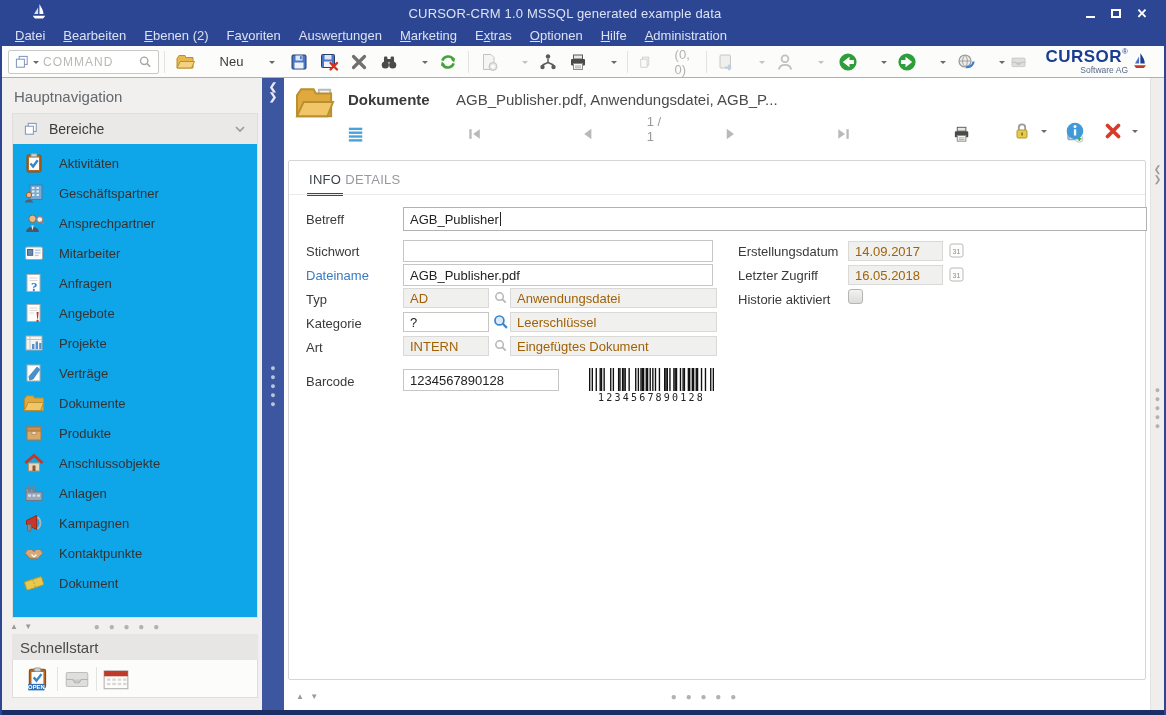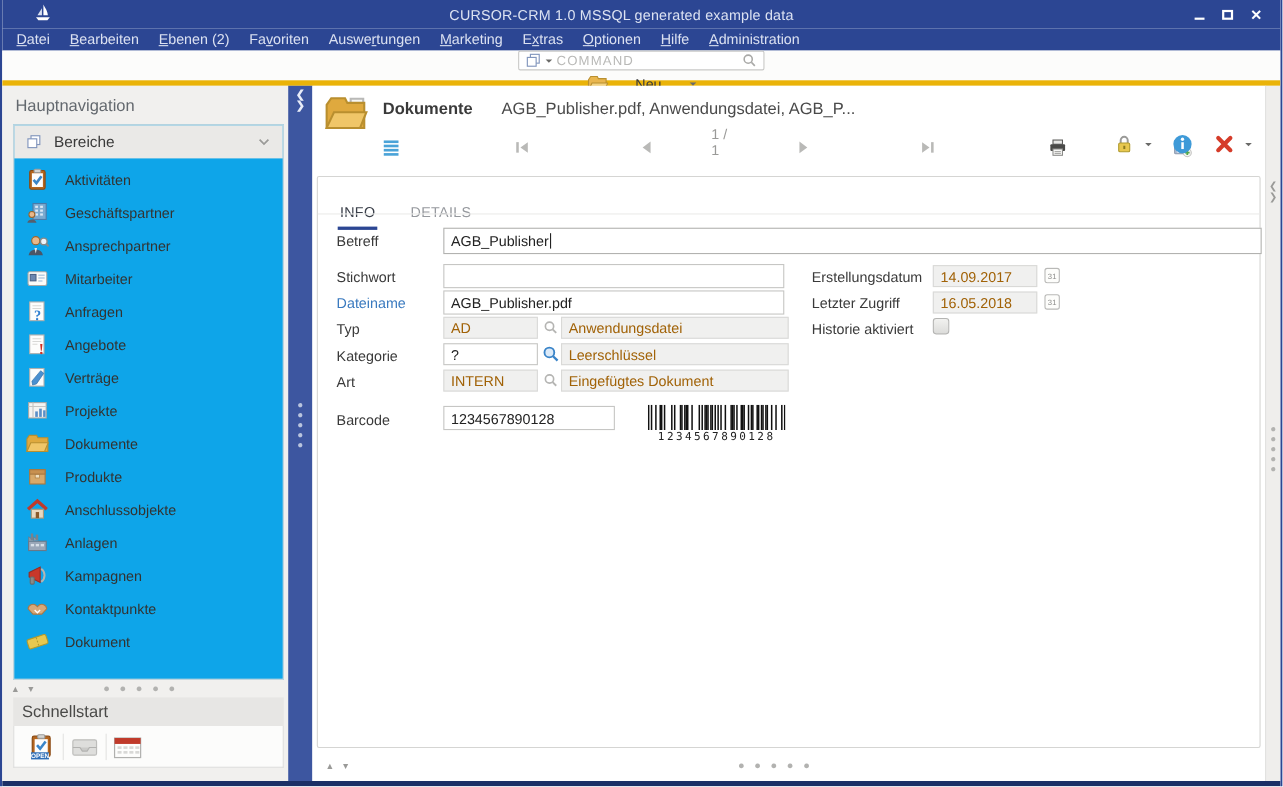--- a/index.html
+++ b/index.html
@@ -14,21 +14,21 @@
   .win-controls{display:flex;gap:10px;margin-right:8px;}
   .wc{width:16px;height:15px;display:flex;align-items:center;justify-content:center;cursor:default;}
   .wc-min i{display:block;width:9px;height:2px;background:#fff;margin-top:7px;}
   .wc-max i{display:block;width:10px;height:9px;border:2px solid #fff;}
   .wc-close{color:#fff;font-size:13px;font-weight:bold;}
   
   .menubar{height:20px;background:#2c4693;display:flex;padding-left:4px;}
   .menu-item{padding:0 9px;line-height:19px;font-size:13px;color:#dbe1f1;}
   .menu-item u{text-decoration:underline;}
   
-  .toolbar{height:32px;background:#fcfcfb;border-bottom:5px solid #eab308;display:flex;align-items:center;padding:0 6px;flex-direction:column;}
+  .toolbar{height:32px;background:#fcfcfb;border-bottom:1px solid #eab308;display:flex;align-items:center;padding:0 6px;}
   .cmdbox{width:224px;height:24px;border:1px solid #c9c9c7;border-radius:2px;display:flex;align-items:center;padding:0 5px;background:#fff;}
   .cmd-text{flex:1;font-size:12px;color:#b9b9b7;letter-spacing:1px;padding-left:4px;}
   .ic14{width:14px;height:14px;display:inline-block;}
   .ic16{width:16px;height:16px;display:inline-block;}
   .ic20{width:20px;height:20px;display:inline-block;}
   .ic22{width:22px;height:22px;display:inline-block;}
   .dd{width:0;height:0;border:3.5px solid transparent;border-top-color:#6a6a68;margin:4px 0 0 3px;display:inline-block;}
   .dd.dim{border-top-color:#c2c2c0;}
   .tbtn{display:flex;align-items:center;padding:2px 3px;margin:0 2px;gap:20px;}
   .tsep{width:1px;height:22px;background:#e3e3e1;margin:0 5px;}
@@ -66,21 +66,21 @@
   
   .main{flex:1;background:#fff;position:relative;}
   .hdr-folder{position:absolute;left:10px;top:6px;width:42px;height:38px;}
   .hdr-entity{position:absolute;left:64px;top:13px;font-size:15px;font-weight:bold;color:#3a3a3a;}
   .hdr-title{position:absolute;left:172px;top:13px;font-size:15px;color:#4a4a4a;white-space:nowrap;}
   .rec-toolbar{position:absolute;left:62px;top:40px;height:26px;display:flex;align-items:flex-end;gap:44px;}
   .rt-gap{width:12px;}.rt-gap-s{width:6px;}
   .pager{font-size:13px;color:#9a9a98;margin:0 6px;}
   .rec-right{position:absolute;right:12px;top:40px;height:26px;display:flex;align-items:center;gap:6px;}
   .content-panel{position:absolute;left:4px;right:4px;top:82px;bottom:30px;border:1px solid #d5d5d3;border-radius:2px;background:#fff;}
-  .tabs{position:absolute;left:18px;top:8px;display:flex;gap:28px;margin-top:13px;}
+  .tabs{position:absolute;left:18px;top:8px;display:flex;}
   .tab{font-size:13px;color:#96999e;padding:3px 2px 6px;letter-spacing:.3px;}
   .tab.active{color:#3a3f49;border-bottom:3px solid #2c4693;}
   .tabline{position:absolute;left:0;right:0;top:33px;height:1px;background:#ebebea;}
   .flabel{position:absolute;font-size:13px;color:#3a3a3a;white-space:nowrap;}
   .flabel.link{color:#3a7abf;}
   .field{position:absolute;border:1px solid #c6c6c4;background:#fff;display:flex;align-items:center;padding:0 6px;font-size:13px;color:#222;}
   .field.ro{background:#f0f0ef;border-color:#d9d9d7;color:#a16207;}
   .caret-line{width:1px;height:14px;background:#222;margin-left:1px;}
   .lookup{position:absolute;width:15px;height:15px;}
   .checkbox{position:absolute;width:15px;height:15px;border:1px solid #b5b5b3;border-radius:3px;background:linear-gradient(#f2f2f0,#dcdcda);}
@@ -367,39 +367,39 @@
                   <line x1="6.5" y1="6" x2="14.5" y2="6"></line>
                   <line x1="6.5" y1="8.5" x2="14.5" y2="8.5"></line>
                   <line x1="6.5" y1="11" x2="11" y2="11"></line>
                 </g>
                 <text x="14.5" y="20" font-size="14" font-weight="bold" fill="#d02f23" text-anchor="middle" font-family="Liberation Serif,serif">!</text>
               </svg></span>
             <span class="nav-lab">Angebote</span>
           </div>
         <div class="nav-item">
             <span class="nav-ic"><svg viewBox="0 0 22 22" width="100%" height="100%">
-                <rect x="4" y="3" width="13" height="16" fill="#fdfdfc" stroke="#b0b0ae"></rect>
-                <path d="M6 14.5 L14 5 l2.8 2.4 L10.2 17 l-3.6 1 Z" fill="#4a90d0" stroke="#2f6fa8" stroke-width=".6"></path>
-              </svg></span>
-            <span class="nav-lab">Verträge</span>
-          </div>
-        <div class="nav-item">
-            <span class="nav-ic"><svg viewBox="0 0 22 22" width="100%" height="100%">
                 <rect x="3" y="4" width="16" height="14" fill="#f4f4f2" stroke="#a9a9a7"></rect>
                 <g stroke="#c5c5c3">
                   <line x1="3" y1="7.5" x2="19" y2="7.5"></line>
                   <line x1="7" y1="4" x2="7" y2="18"></line>
                 </g>
                 <g fill="#5a8fc8">
                   <rect x="9" y="12" width="2.4" height="5"></rect>
                   <rect x="12.6" y="9.5" width="2.4" height="7.5"></rect>
                   <rect x="16.2" y="11" width="2.2" height="6"></rect>
                 </g>
               </svg></span>
             <span class="nav-lab">Projekte</span>
+          </div>
+        <div class="nav-item">
+            <span class="nav-ic"><svg viewBox="0 0 22 22" width="100%" height="100%">
+                <rect x="4" y="3" width="13" height="16" fill="#fdfdfc" stroke="#b0b0ae"></rect>
+                <path d="M6 14.5 L14 5 l2.8 2.4 L10.2 17 l-3.6 1 Z" fill="#4a90d0" stroke="#2f6fa8" stroke-width=".6"></path>
+              </svg></span>
+            <span class="nav-lab">Verträge</span>
           </div>
         <div class="nav-item">
             <span class="nav-ic"><svg viewBox="0 0 22 22" width="100%" height="100%">
                 <path d="M1.5 7 l2.2-3.2 h6.6 l1.1 2.2 h9.1 V18.5 H1.5 Z" fill="#dfa93e" stroke="#b98f2f"></path>
                 <path d="M1.5 18.5 L5 10.5 h15.8 L17.5 18.5 Z" fill="#f0c668" stroke="#b98f2f"></path>
               </svg></span>
             <span class="nav-lab">Dokumente</span>
           </div>
         <div class="nav-item">
             <span class="nav-ic"><svg viewBox="0 0 22 22" width="100%" height="100%">

